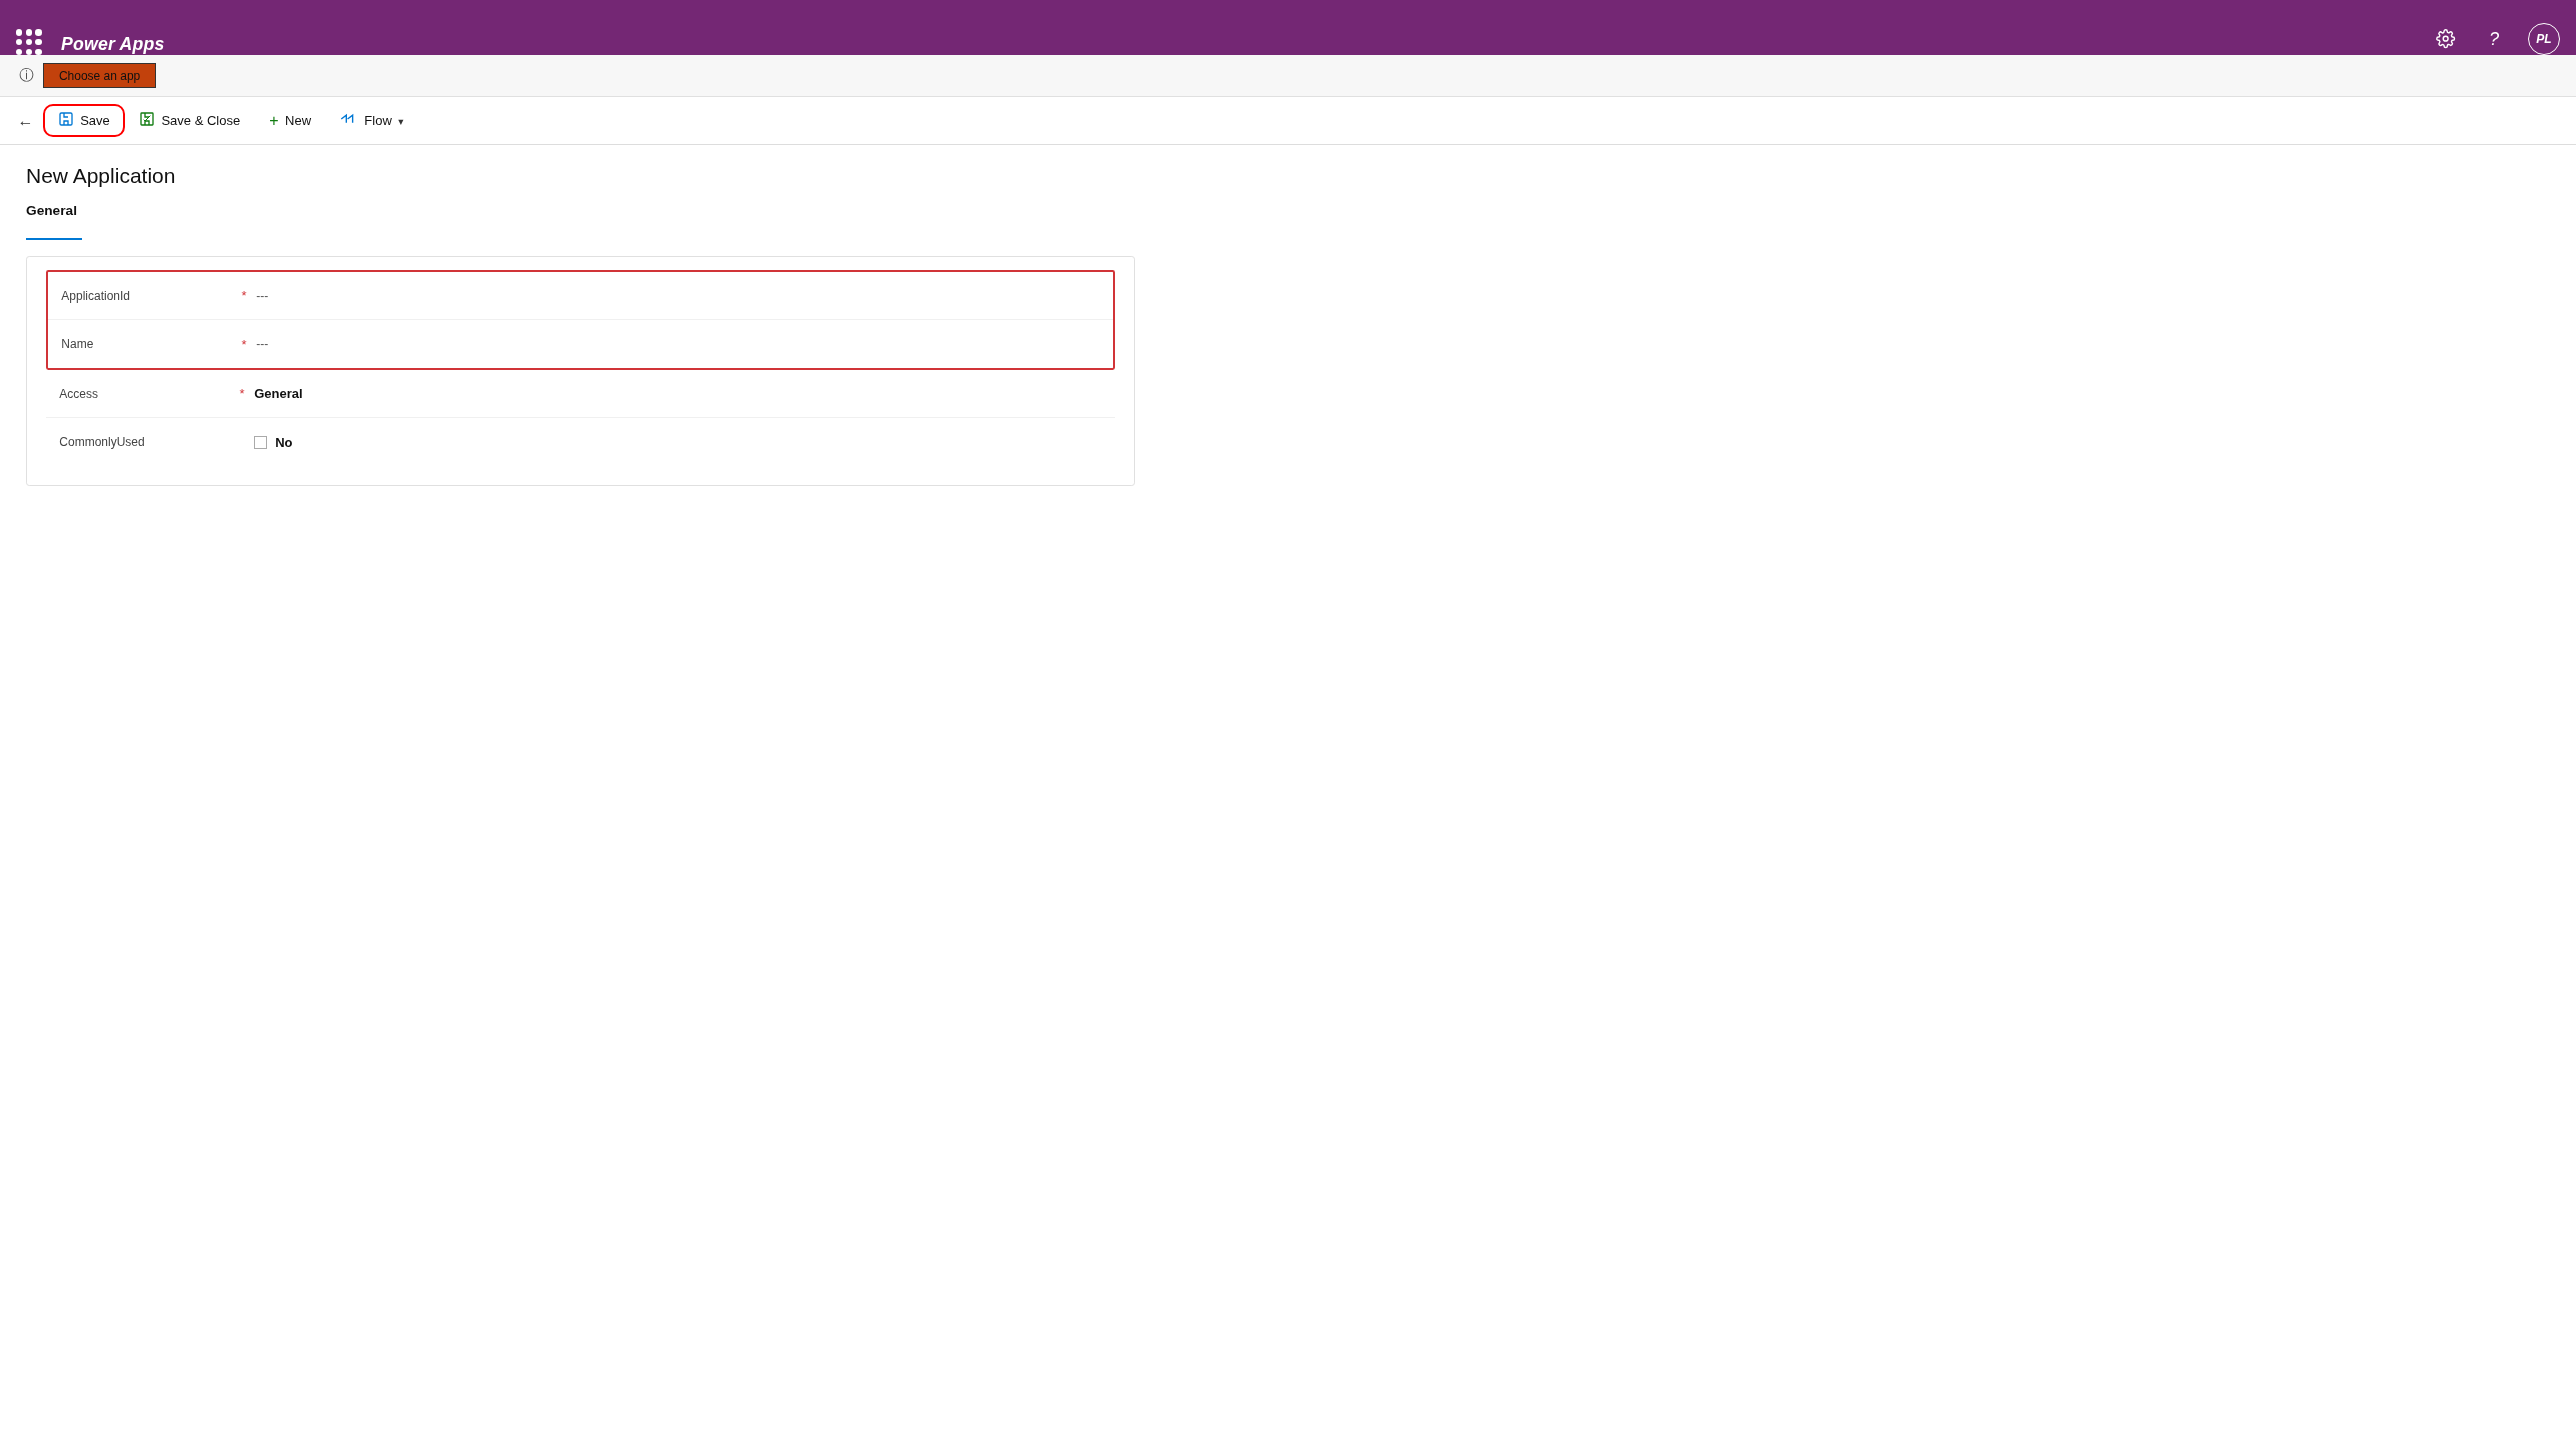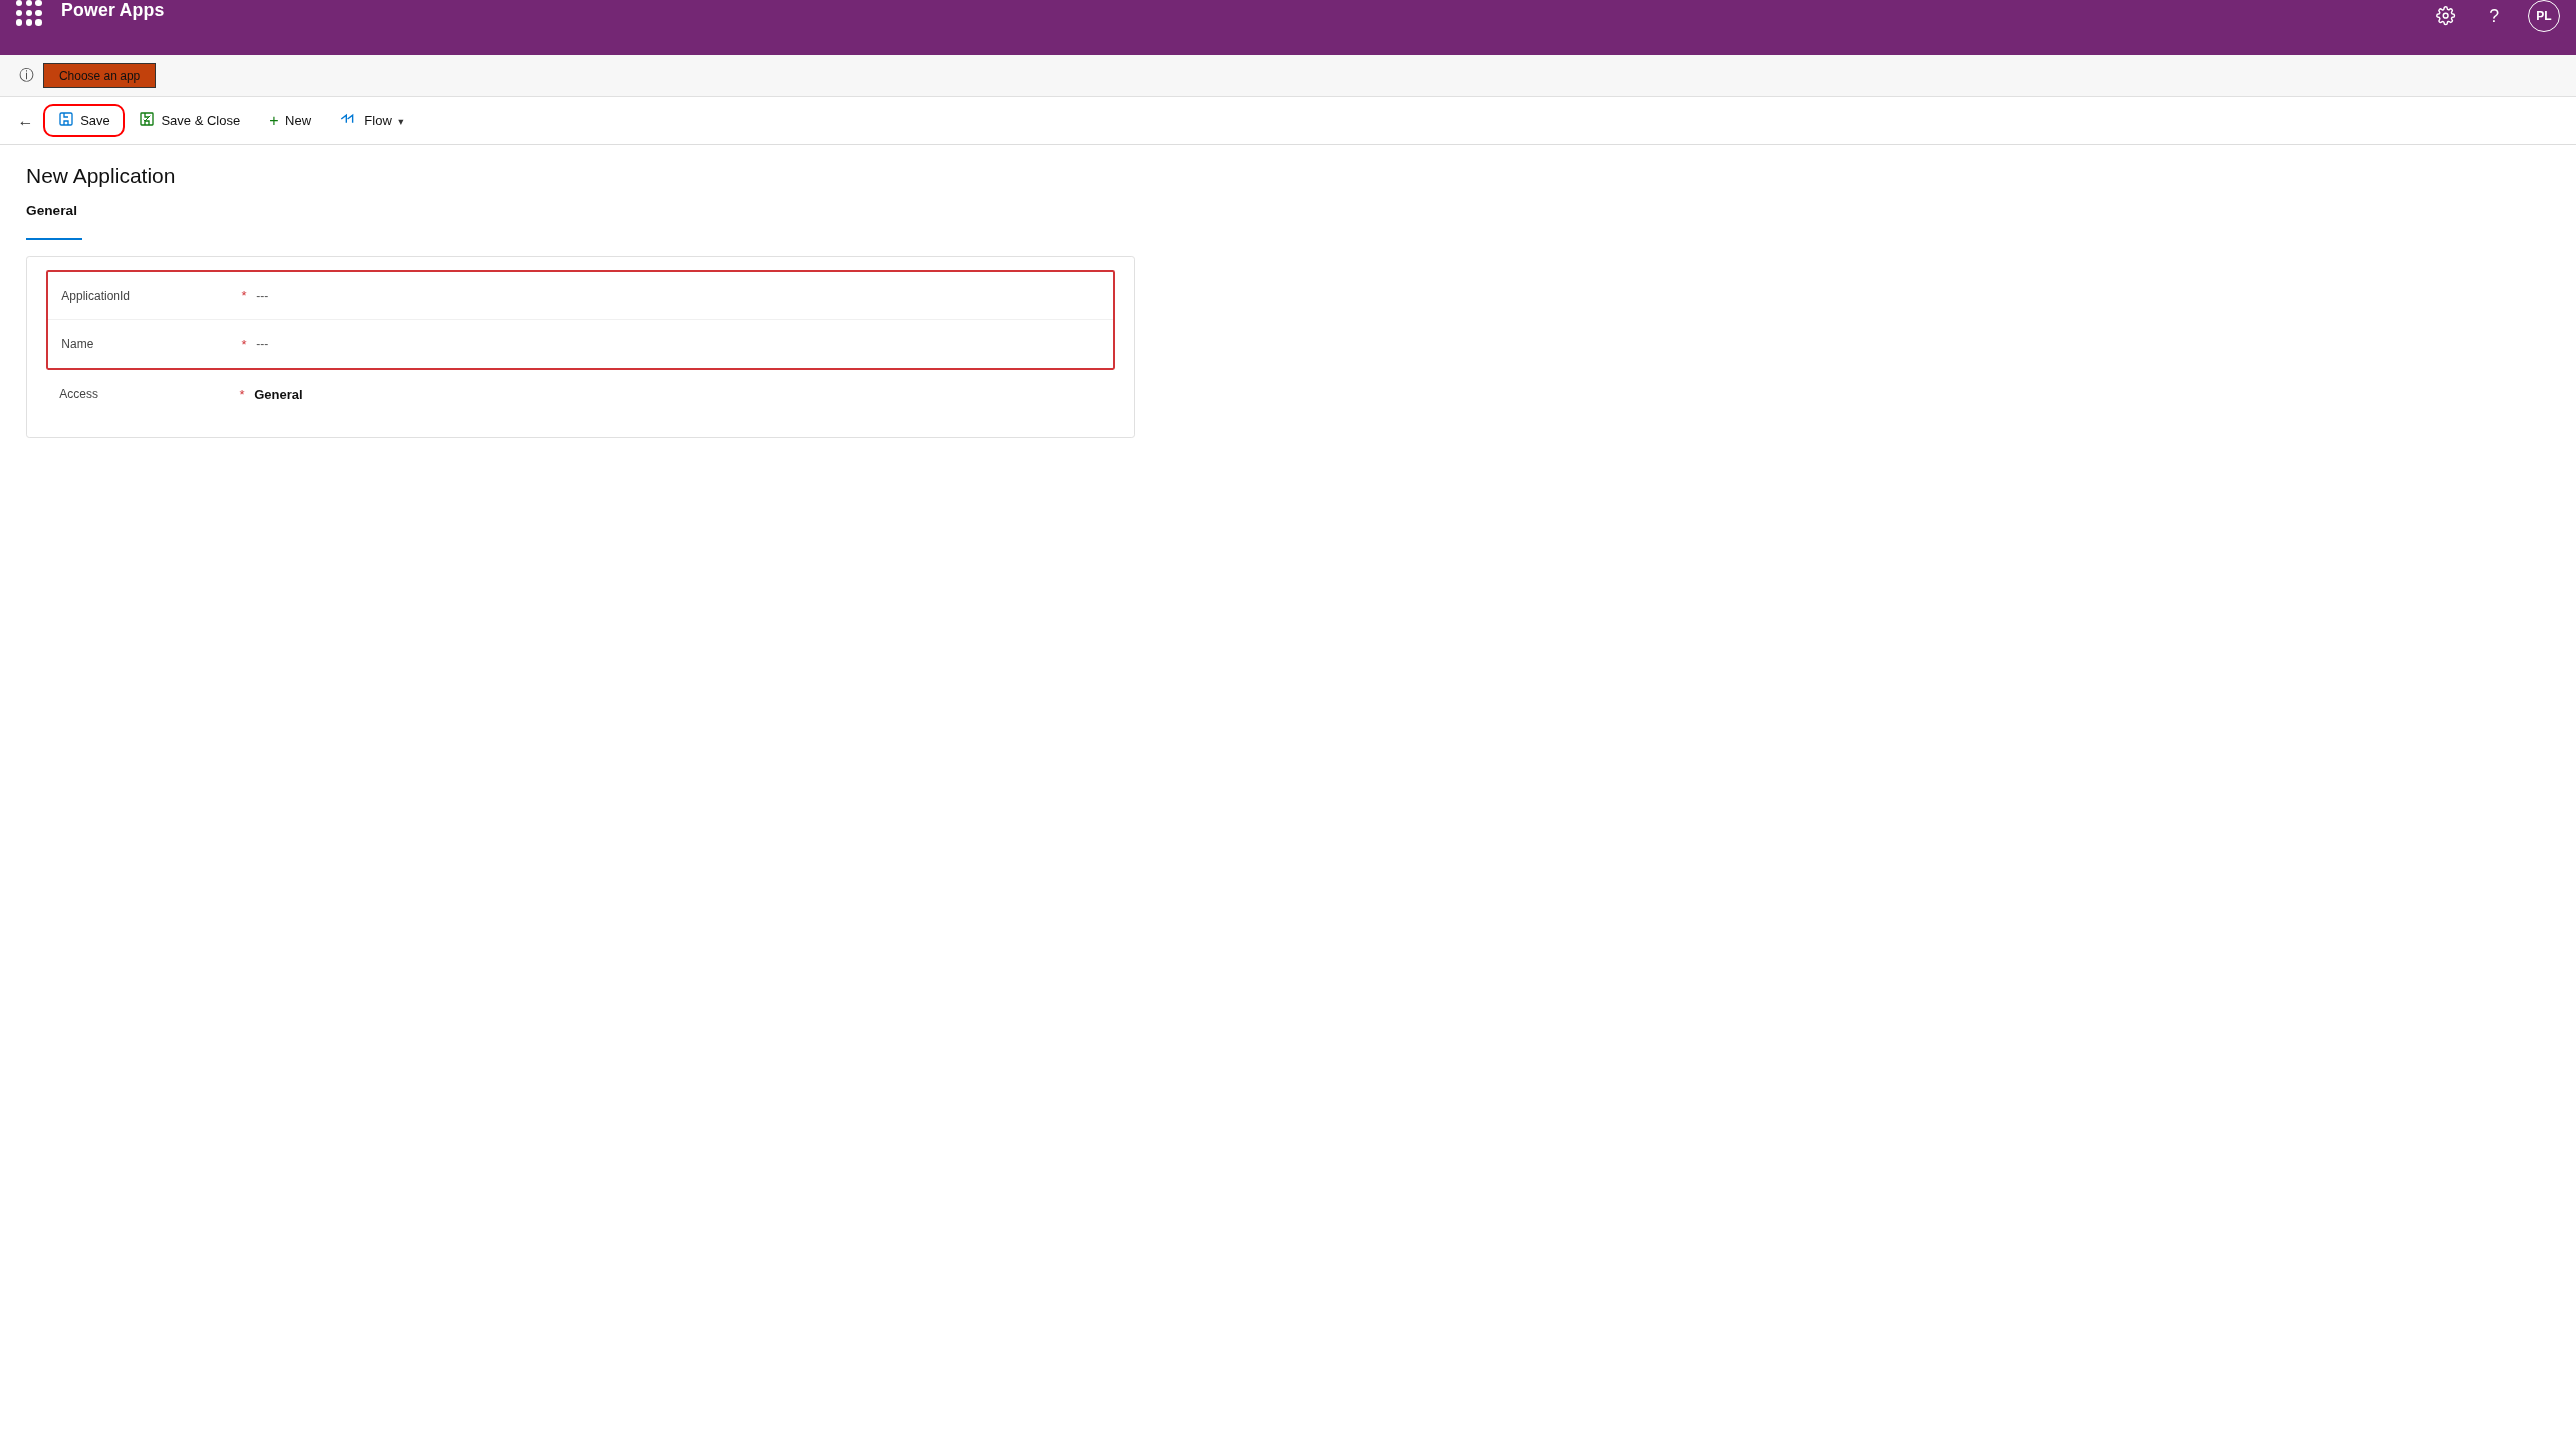--- a/index.html
+++ b/index.html
@@ -3,23 +3,24 @@
   <meta charset="utf-8">
   <style>
     * { box-sizing: border-box; margin: 0; padding: 0; }
     body { font-family: 'Segoe UI', Arial, sans-serif; background: #fff; min-height: 100vh; }
 
     
     .top-bar {
       background: #742774;
       height: 55px;
       display: flex;
-      align-items: flex-start;
+      align-items: flex-end;
       padding: 0 16px;
       gap: 13px;
+      font-style: italic;
     }
     .top-bar-dots {
       display: grid;
       grid-template-columns: repeat(3,6.4px);
       gap: 3.2px;
       margin-right: 6.4px;
     }
     .top-bar-dots span {
       width: 6.4px; height: 6.4px;
       background: #fff;
@@ -322,15 +323,21 @@
         <span class="field-value">---</span>
       </div>
     </div>
 
     <div class="form-field">
       <span class="field-label">Access</span>
       <span class="field-required">*</span>
       <span class="field-value bold">General</span>
     </div>
 
+    <div class="form-field">
+      <span class="field-label">CommonlyUsed</span>
+      <span class="field-required" style="visibility:hidden;">*</span>
+      <span class="field-checkbox"></span>
+      <span class="field-value bold">No</span>
+    </div>
   </div>
 </div>
 
 
 </body></html>

